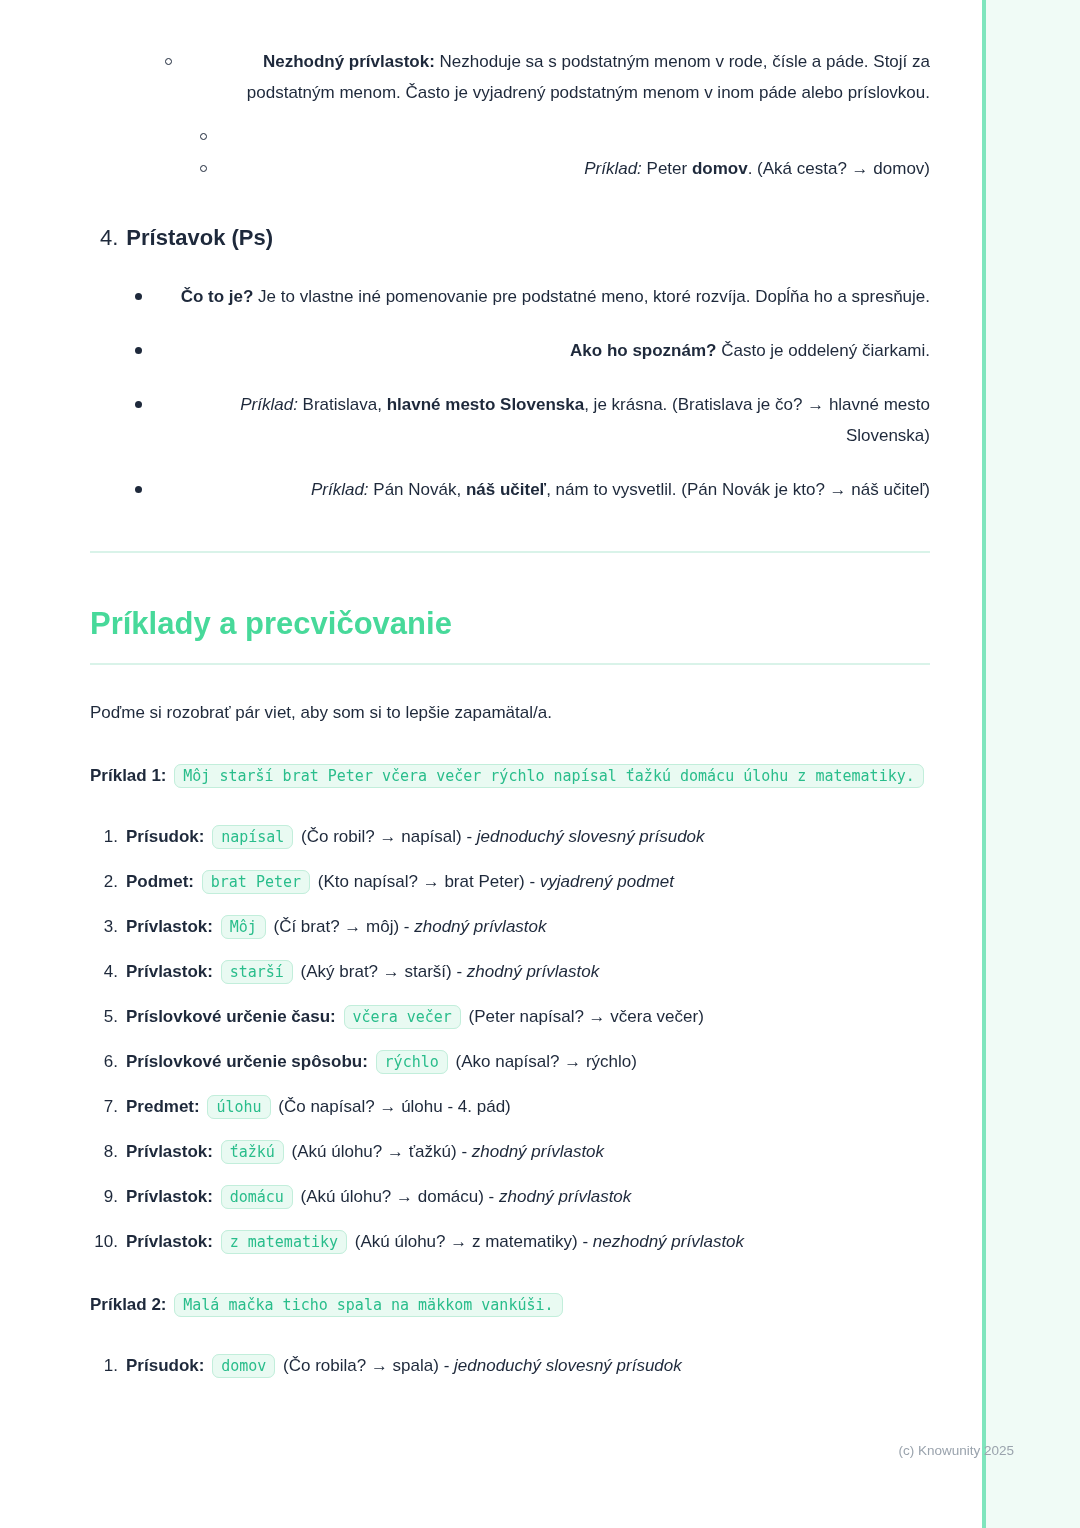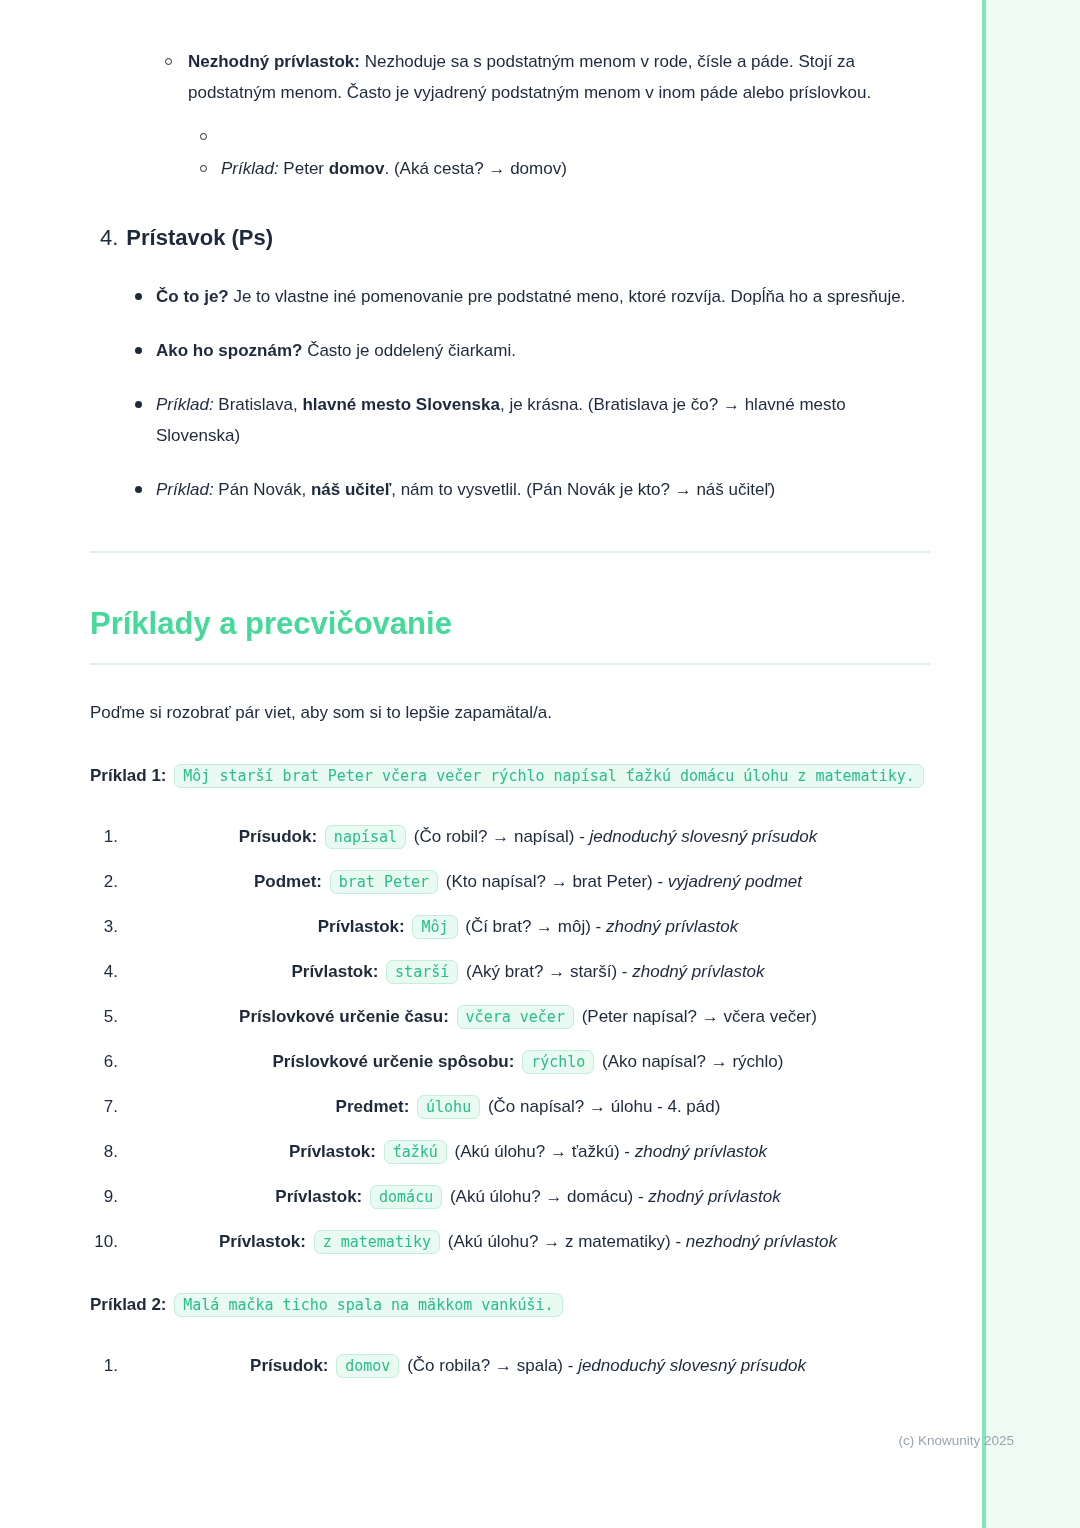--- a/index.html
+++ b/index.html
@@ -15,21 +15,21 @@
   }
   *{margin:0;padding:0;box-sizing:border-box;}
   html,body{background:#ffffff;}
   body{font-family:"Liberation Sans","DejaVu Sans",sans-serif;color:var(--text);}
   .page{position:relative;width:1080px;height:1528px;background:#ffffff;overflow:hidden;}
   .edge-strip{position:absolute;top:0;right:0;width:98px;height:100%;background:var(--strip-bg);border-left:4px solid var(--strip-line);}
   .content{position:relative;z-index:1;padding:46px 150px 40px 90px;font-size:17px;line-height:31px;}
 
   
   .row{display:flex;align-items:flex-start;}
-  .row .txt{flex:1;}
+  .row .txt{flex:1;text-align:right;}
   .marker{flex:0 0 auto;display:inline-block;width:7px;height:7px;border-radius:50%;margin-top:12px;}
   .marker.hollow{border:1.6px solid var(--text);background:transparent;}
   .marker.disc{background:var(--text);}
   .indent-l2{padding-left:75px;}
   .indent-l2 .marker{margin-right:16px;}
   .indent-l3{padding-left:110px;margin-top:13px;}
   .indent-l3 .marker{margin-right:14px;}
   .indent-disc{padding-left:45px;margin-bottom:23px;}
   .indent-disc .marker{margin-right:14px;}
 
@@ -42,31 +42,31 @@
   h1.page-title{color:var(--accent);font-size:31px;line-height:38px;font-weight:700;
     margin:52px 0 0 0;padding-bottom:20px;border-bottom:2px solid var(--divider);}
 
   p.intro{margin-top:32px;}
 
   p.example{margin-top:28px;line-height:40px;}
 
   .ol{margin-top:26px;}
   .ol-item{display:flex;align-items:flex-start;margin-bottom:15px;line-height:30px;}
   .ol-item .num{flex:0 0 28px;text-align:right;margin-right:8px;}
-  .ol-item .txt{flex:1;text-align:center;}
+  .ol-item .txt{flex:1;}
 
   
   .seg-b{font-weight:700;}
   .seg-i{font-style:italic;}
   .seg-c{font-family:"DejaVu Sans Mono","Liberation Mono",monospace;font-size:15px;
     color:var(--code);background:var(--code-bg);border:1px solid var(--code-border);
     border-radius:7px;padding:2px 8px;margin:0 3px;white-space:pre-wrap;
     -webkit-box-decoration-break:clone;box-decoration-break:clone;}
 
-  .footer-credit{position:absolute;right:66px;bottom:80px;z-index:2;
+  .footer-credit{position:absolute;right:66px;bottom:70px;z-index:2;
     color:var(--muted);font-size:13.5px;}
 </style>
 </head>
 <body>
 
 <div class="page">
   <div class="edge-strip"></div>
 
   <div class="content">
 

